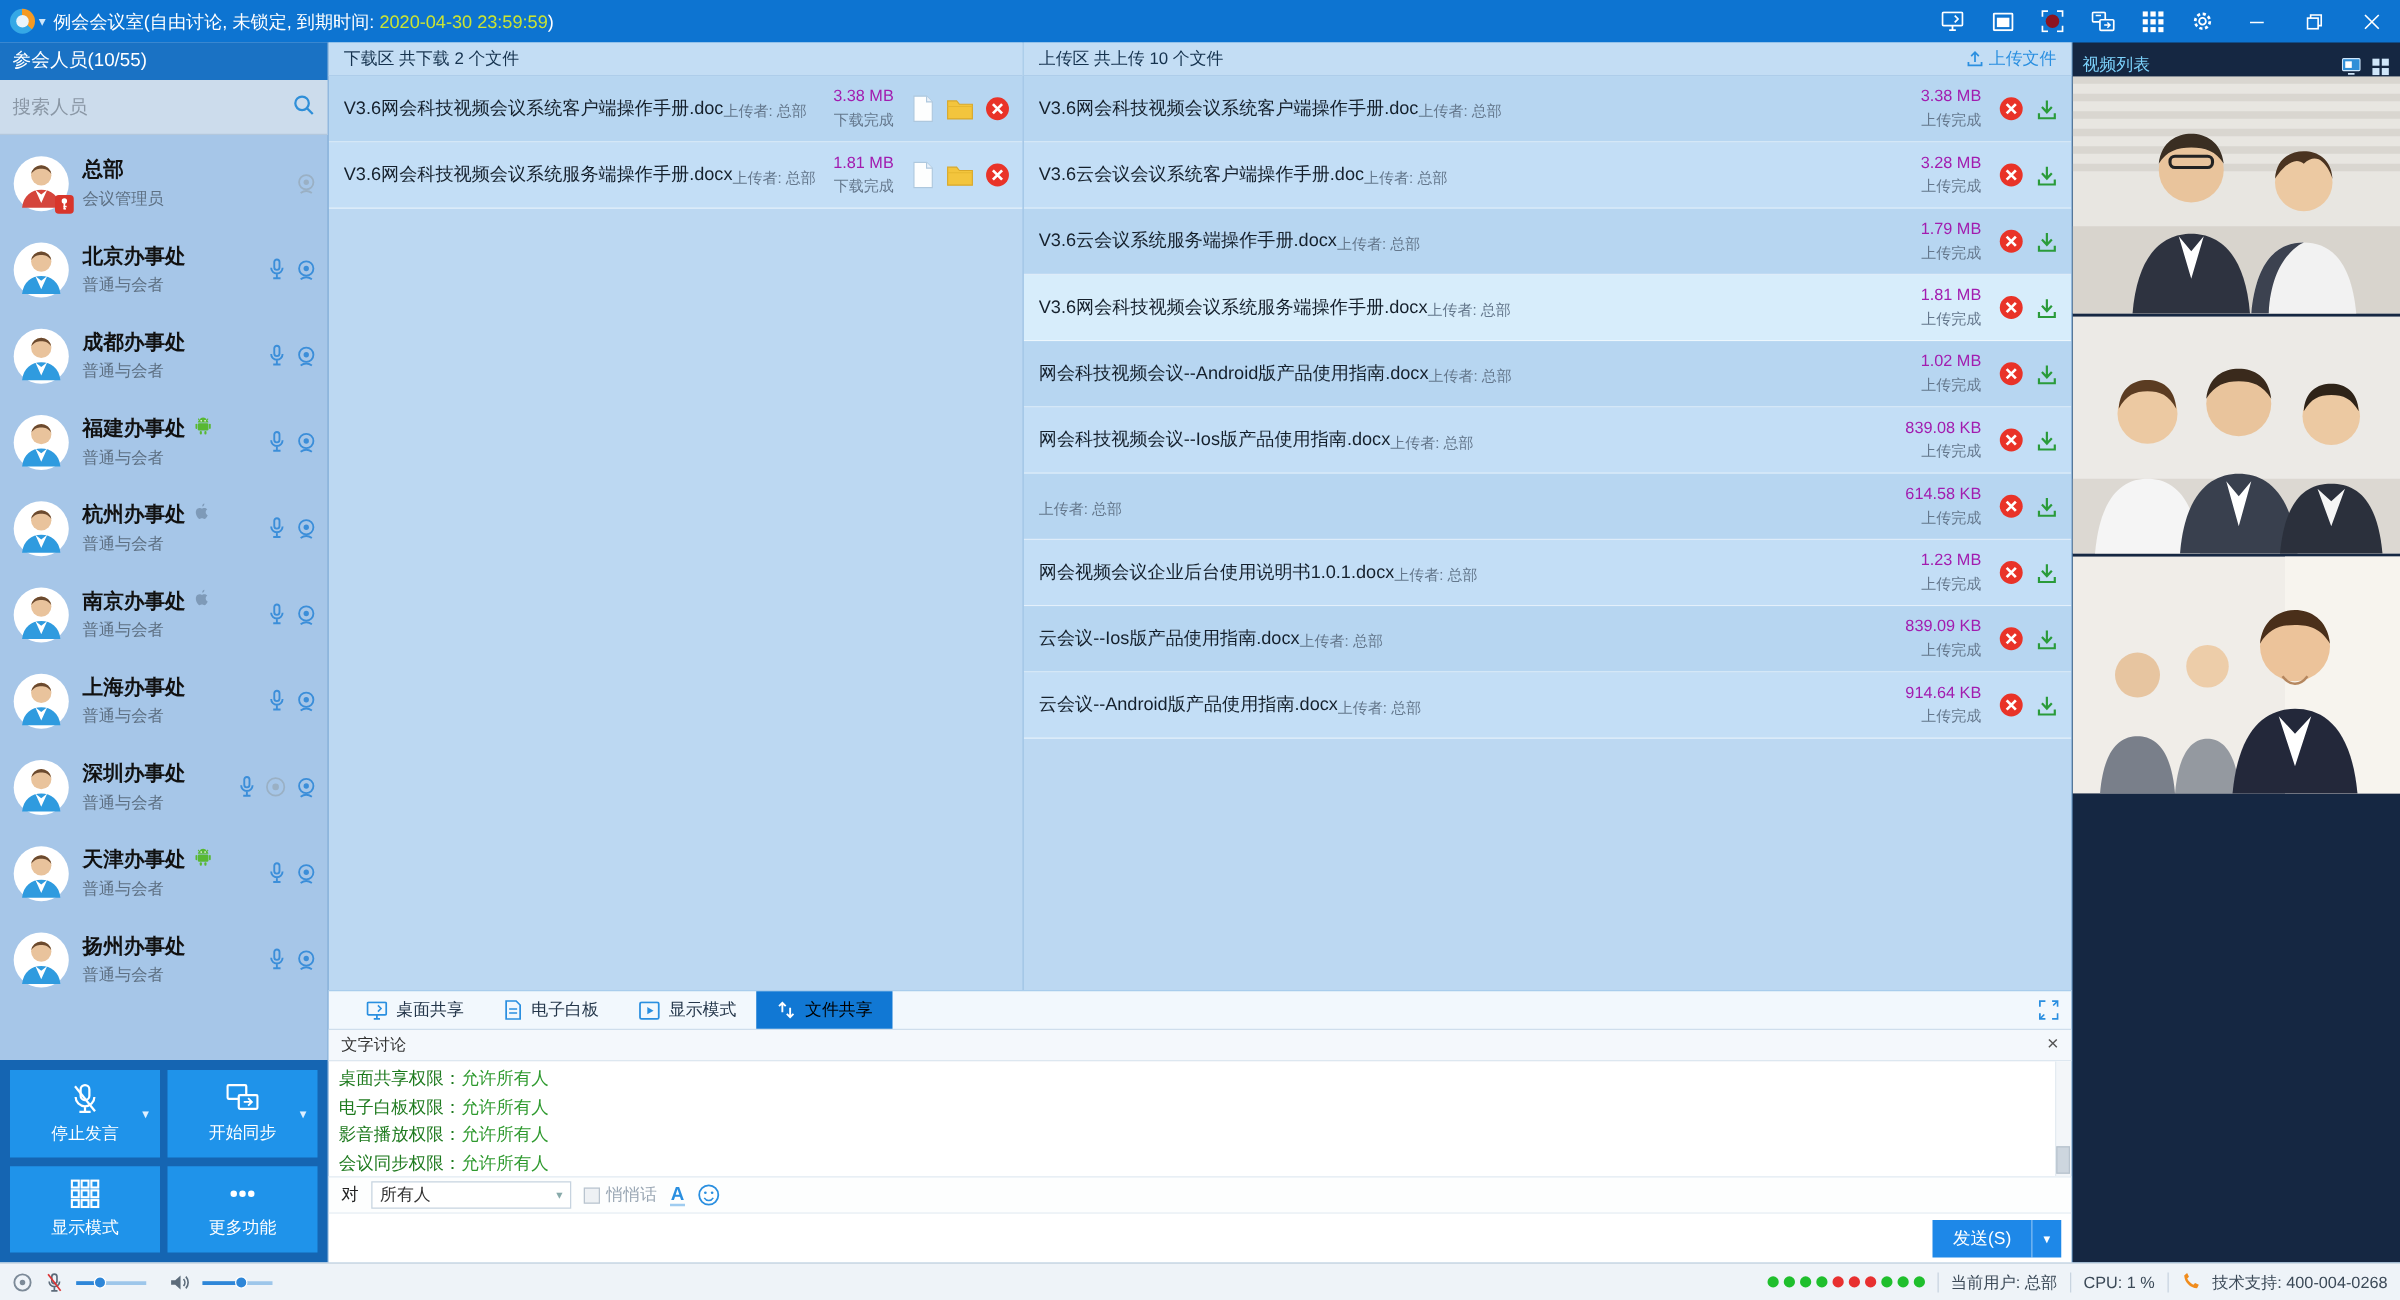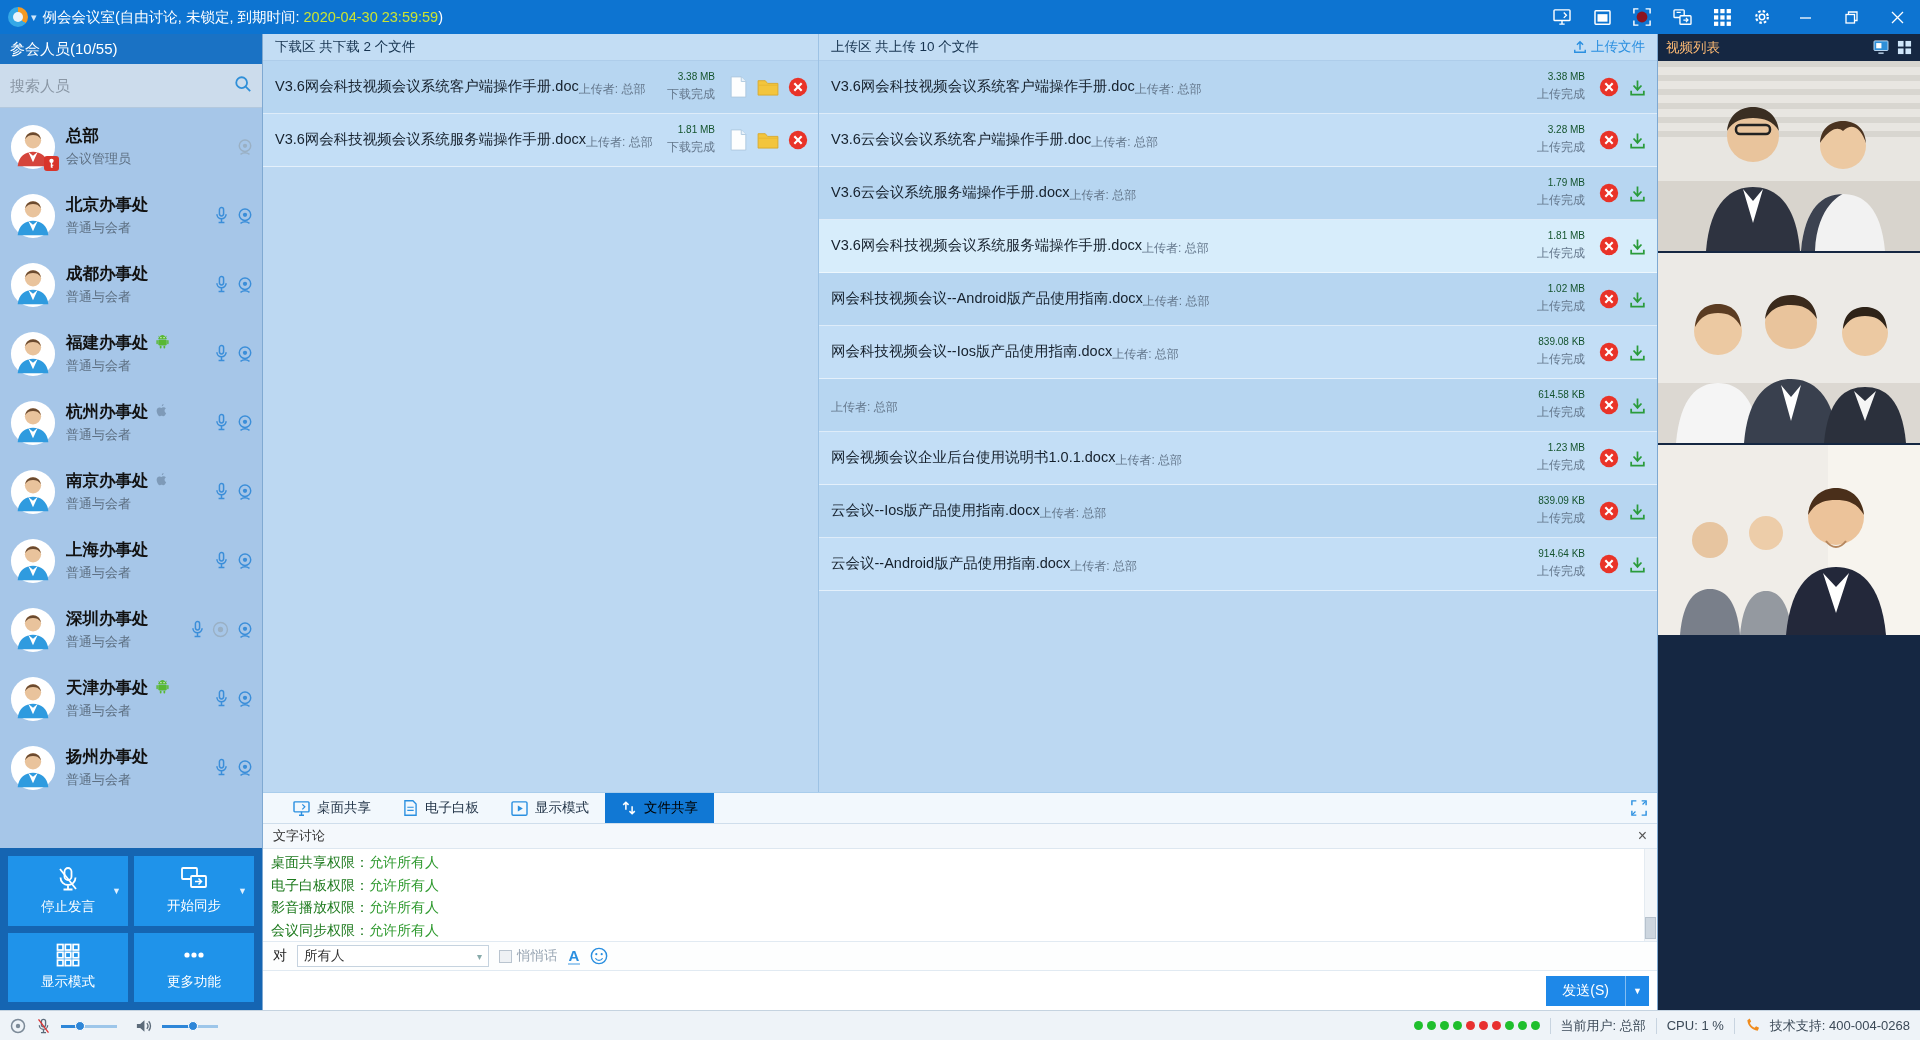--- a/index.html
+++ b/index.html
@@ -55,21 +55,21 @@
   .upload-link { margin-left:auto; color:#2a8fe0; display:flex; align-items:center; gap:4px; cursor:pointer; font-size:13.5px; }
   .file-list { flex:1 1 auto; overflow:hidden; }
   .file-row { height:53px; display:flex; align-items:center; padding:0 10px 0 12px; border-bottom:1px solid rgba(255,255,255,.55); }
   .file-row.odd { background:#b7d6f1; }
   .file-row.even { background:#c3def6; }
   .file-row.hl { background:#d7edfb; }
   .fmeta { display:flex; flex-direction:row; min-width:0; flex:1 1 auto; padding-right:10px; }
   .fname { font-size:14.5px; color:#15202c; white-space:nowrap; overflow:hidden; text-overflow:ellipsis; }
   .fup { font-size:12px; color:#64778c; margin-top:4px; }
   .fsize { display:flex; flex-direction:column; align-items:flex-end; flex:0 0 auto; margin-right:14px; }
-  .sz { font-size:10px; color:#14532d; }
+  .sz { font-size:13px; color:#a21caf; }
   .st { font-size:12px; color:#64778c; margin-top:4px; }
   .facts { display:flex; align-items:center; gap:9px; flex:0 0 auto; }
   .facts .act { cursor:pointer; display:flex; }
 
   
   .tabbar { height:31px; flex:0 0 auto; background:#f2f8fd; display:flex; align-items:stretch; padding-left:14px; border-top:1px solid #a9cdec; position:relative; }
   .tab { display:flex; align-items:center; gap:7px; padding:0 16px; font-size:13.5px; color:#24364a; cursor:pointer; }
   .tab.active { background:#1178d4; color:#000000; }
   .tab svg { display:block; }
   .expand-btn { margin-left:auto; margin-right:10px; align-self:center; cursor:pointer; display:flex; }
@@ -79,34 +79,34 @@
   .chat-header { height:25px; flex:0 0 auto; background:#f4f8fc; border-bottom:1px solid #dde7f0; display:flex; align-items:center; padding:0 10px; font-size:13px; color:#333; }
   .chat-close { margin-left:auto; color:#555; font-size:16px; cursor:pointer; line-height:1; }
   .chat-msgs { height:92px; flex:0 0 auto; padding:2px 14px 0 8px; position:relative; overflow:hidden; }
   .msg { font-size:14px; line-height:22.5px; white-space:nowrap; }
   .msg .mlabel { color:#1e7a1e; }
   .msg .mvalue { color:#2f9a2f; }
   .chat-scroll { position:absolute; right:0; top:0; bottom:0; width:13px; background:#f3f6f9; border-left:1px solid #e4ebf1; }
   .chat-thumb { position:absolute; right:1px; bottom:2px; width:11px; height:22px; background:#cdd6df; border:1px solid #b7c2cd; }
   .chat-input-row { height:30px; flex:0 0 auto; border-top:1px solid #e1eaf2; border-bottom:1px solid #e1eaf2; display:flex; align-items:center; padding:0 10px; gap:10px; background:#fdfefe; }
   .to-label { font-size:14px; color:#222; }
-  .recipient-select { width:192px; height:22px; border:1px solid #c6d3df; background:#fff; display:flex; align-items:center; padding:0 6px; font-size:13.5px; color:#333; cursor:pointer; }
+  .recipient-select { width:160px; height:22px; border:1px solid #c6d3df; background:#fff; display:flex; align-items:center; padding:0 6px; font-size:13.5px; color:#333; cursor:pointer; }
   .recipient-select .chev { margin-left:auto; color:#8aa; font-size:10px; }
   .whisper { display:flex; align-items:center; gap:5px; color:#9aa7b4; font-size:13.5px; }
   .whisper .box { width:13px; height:13px; border:1px solid #b9c4cf; background:#eef1f4; }
   .font-btn { color:#2a8fe0; font-weight:bold; font-size:15px; border-bottom:2px solid #9fccf0; line-height:1; cursor:pointer; padding:0 1px; }
   .emoji-btn { display:flex; cursor:pointer; }
   .chat-send-row { flex:1 1 auto; display:flex; align-items:center; justify-content:flex-end; padding-right:8px; background:#fff; }
   .send-btn { height:30px; background:#1e88e8; color:#fff; display:flex; align-items:stretch; cursor:pointer; }
   .send-main { display:flex; align-items:center; padding:0 16px; font-size:14px; }
   .send-drop { width:24px; display:flex; align-items:center; justify-content:center; border-left:1px solid rgba(255,255,255,.45); font-size:9px; }
 
   
   .video-panel { width:262px; flex:0 0 auto; background:#152742; display:flex; flex-direction:column; }
-  .vp-header { height:27px; flex:0 0 auto; display:flex; align-items:center; padding:0 8px; color:#fdba74; font-size:13.5px; }
+  .vp-header { height:27px; flex:0 0 auto; display:flex; align-items:flex-end; padding:0 8px; color:#7dd3fc; font-size:13.5px; }
   .vp-icons { margin-left:auto; display:flex; gap:8px; }
   .vp-icons span { cursor:pointer; display:flex; }
   .thumb { height:190px; margin-bottom:2px; position:relative; overflow:hidden; flex:0 0 auto; }
   .thumb svg { display:block; width:100%; height:100%; }
 
   
   .statusbar { height:30px; flex:0 0 auto; background:#eef3f8; border-top:1px solid #c5d3e0; display:flex; align-items:center; padding:0 10px; gap:10px; color:#3c4a58; font-size:13px; }
   .sb-ico { display:flex; cursor:pointer; }
   .slider { position:relative; width:56px; height:12px; cursor:pointer; }
   .slider .track { position:absolute; left:0; right:0; top:5px; height:3px; background:#9dc6ea; }

